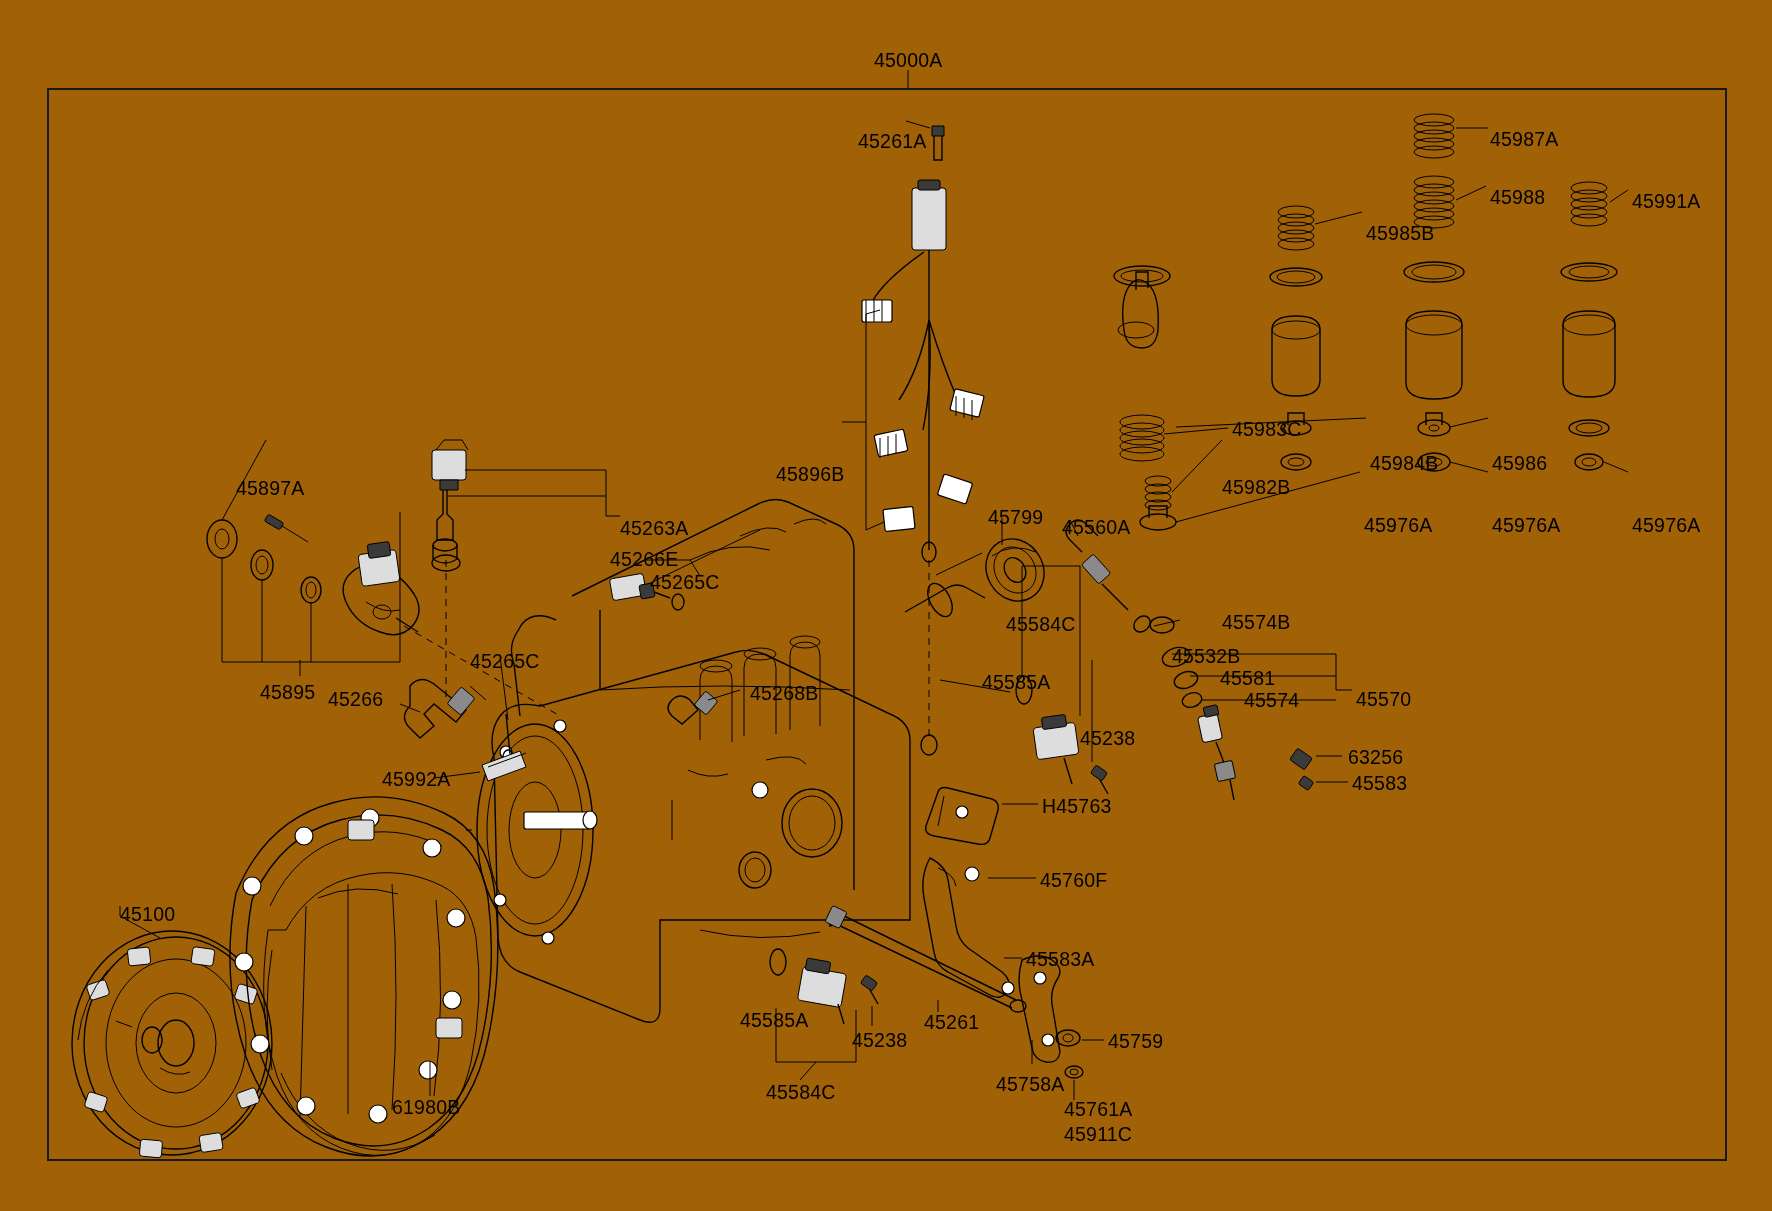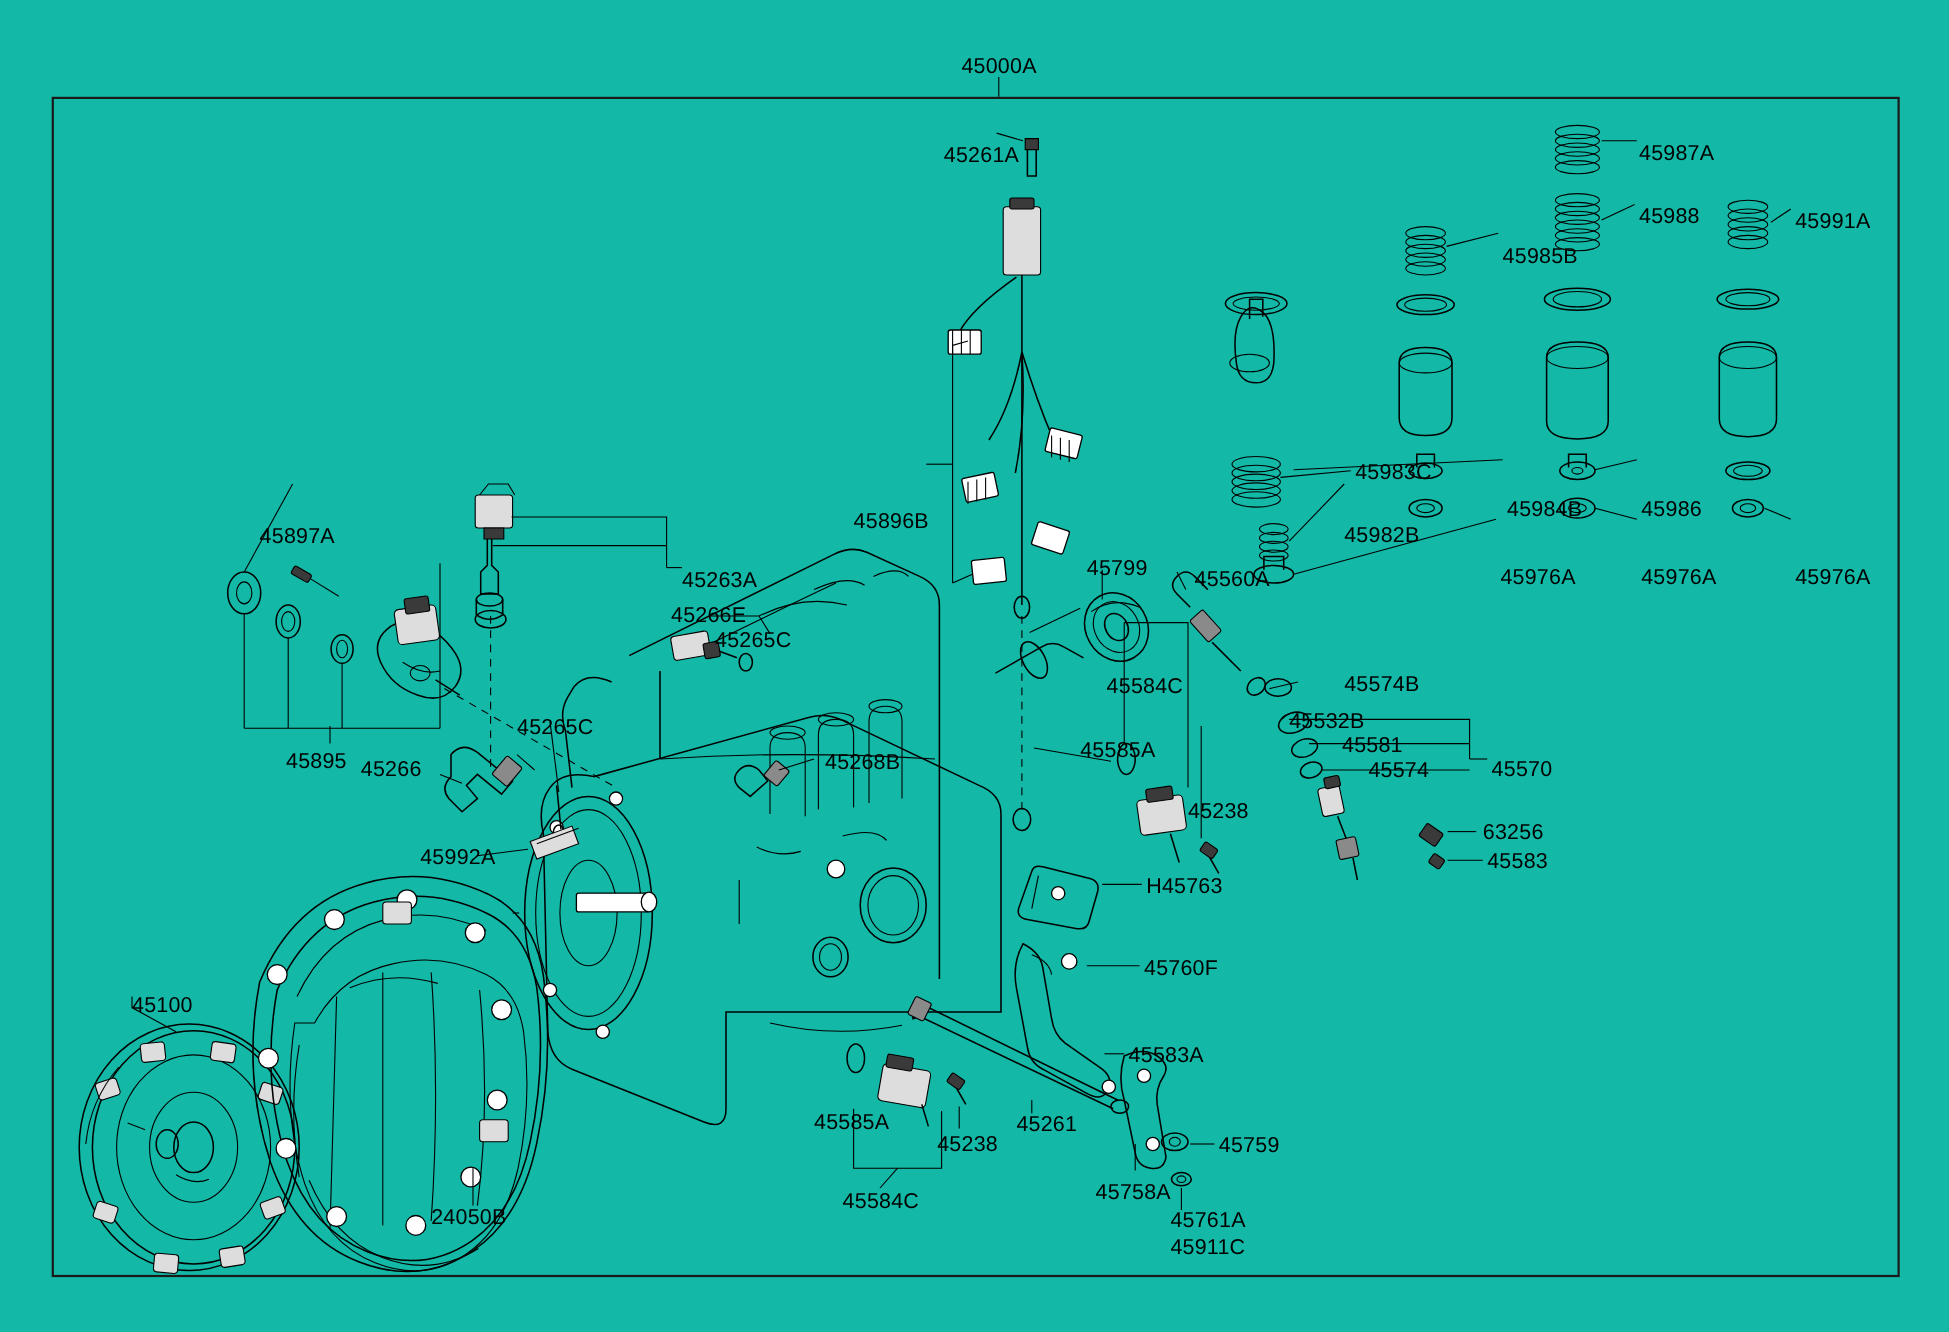--- a/index.html
+++ b/index.html
@@ -4,21 +4,21 @@
 <style>
   html, body {
     margin: 0;
     padding: 0;
     background: #ffffff;
   }
   #page {
     position: relative;
     width: 1772px;
     height: 1211px;
-    background: #14b8a6;
+    background: #a16207;
     font-family: "Liberation Sans", sans-serif;
     overflow: hidden;
   }
   #frame {
     position: absolute;
     left: 47px;
     top: 88px;
     width: 1680px;
     height: 1073px;
     border: 2px solid #1a1a1a;
@@ -519,21 +519,21 @@
     <div class="lbl" style="left:1222px;top:476px;">45982B</div>
     <div class="lbl" style="left:1364px;top:514px;">45976A</div>
     <div class="lbl" style="left:1492px;top:514px;">45976A</div>
     <div class="lbl" style="left:1632px;top:514px;">45976A</div>
     <div class="lbl" style="left:776px;top:463px;">45896B</div>
     <div class="lbl" style="left:236px;top:477px;">45897A</div>
     <div class="lbl" style="left:620px;top:517px;">45263A</div>
     <div class="lbl" style="left:610px;top:548px;">45266E</div>
     <div class="lbl" style="left:650px;top:571px;">45265C</div>
     <div class="lbl" style="left:988px;top:506px;">45799</div>
-    <div class="lbl" style="left:1062px;top:516px;margin-left:24px;">45560A</div>
+    <div class="lbl" style="left:1062px;top:516px;">45560A</div>
     <div class="lbl" style="left:1186px;top:611px;margin-left:36px;">45574B</div>
     <div class="lbl" style="left:1006px;top:613px;">45584C</div>
     <div class="lbl" style="left:1172px;top:645px;">45532B</div>
     <div class="lbl" style="left:1220px;top:667px;">45581</div>
     <div class="lbl" style="left:1244px;top:689px;">45574</div>
     <div class="lbl" style="left:1356px;top:688px;">45570</div>
     <div class="lbl" style="left:982px;top:671px;">45585A</div>
     <div class="lbl" style="left:1080px;top:727px;">45238</div>
     <div class="lbl" style="left:1348px;top:746px;">63256</div>
     <div class="lbl" style="left:1352px;top:772px;">45583</div>
@@ -545,18 +545,18 @@
     <div class="lbl" style="left:1042px;top:795px;">H45763</div>
     <div class="lbl" style="left:1040px;top:869px;">45760F</div>
     <div class="lbl" style="left:120px;top:903px;">45100</div>
     <div class="lbl" style="left:1026px;top:948px;">45583A</div>
     <div class="lbl" style="left:740px;top:1009px;">45585A</div>
     <div class="lbl" style="left:852px;top:1029px;">45238</div>
     <div class="lbl" style="left:924px;top:1011px;">45261</div>
     <div class="lbl" style="left:1108px;top:1030px;">45759</div>
     <div class="lbl" style="left:996px;top:1073px;">45758A</div>
     <div class="lbl" style="left:766px;top:1081px;">45584C</div>
-    <div class="lbl" style="left:392px;top:1096px;">24050B</div>
+    <div class="lbl" style="left:392px;top:1096px;">61980B</div>
     <div class="lbl" style="left:1064px;top:1098px;">45761A</div>
     <div class="lbl" style="left:1064px;top:1123px;">45911C</div>
   </div>
 
 </div>
 
 </body></html>

